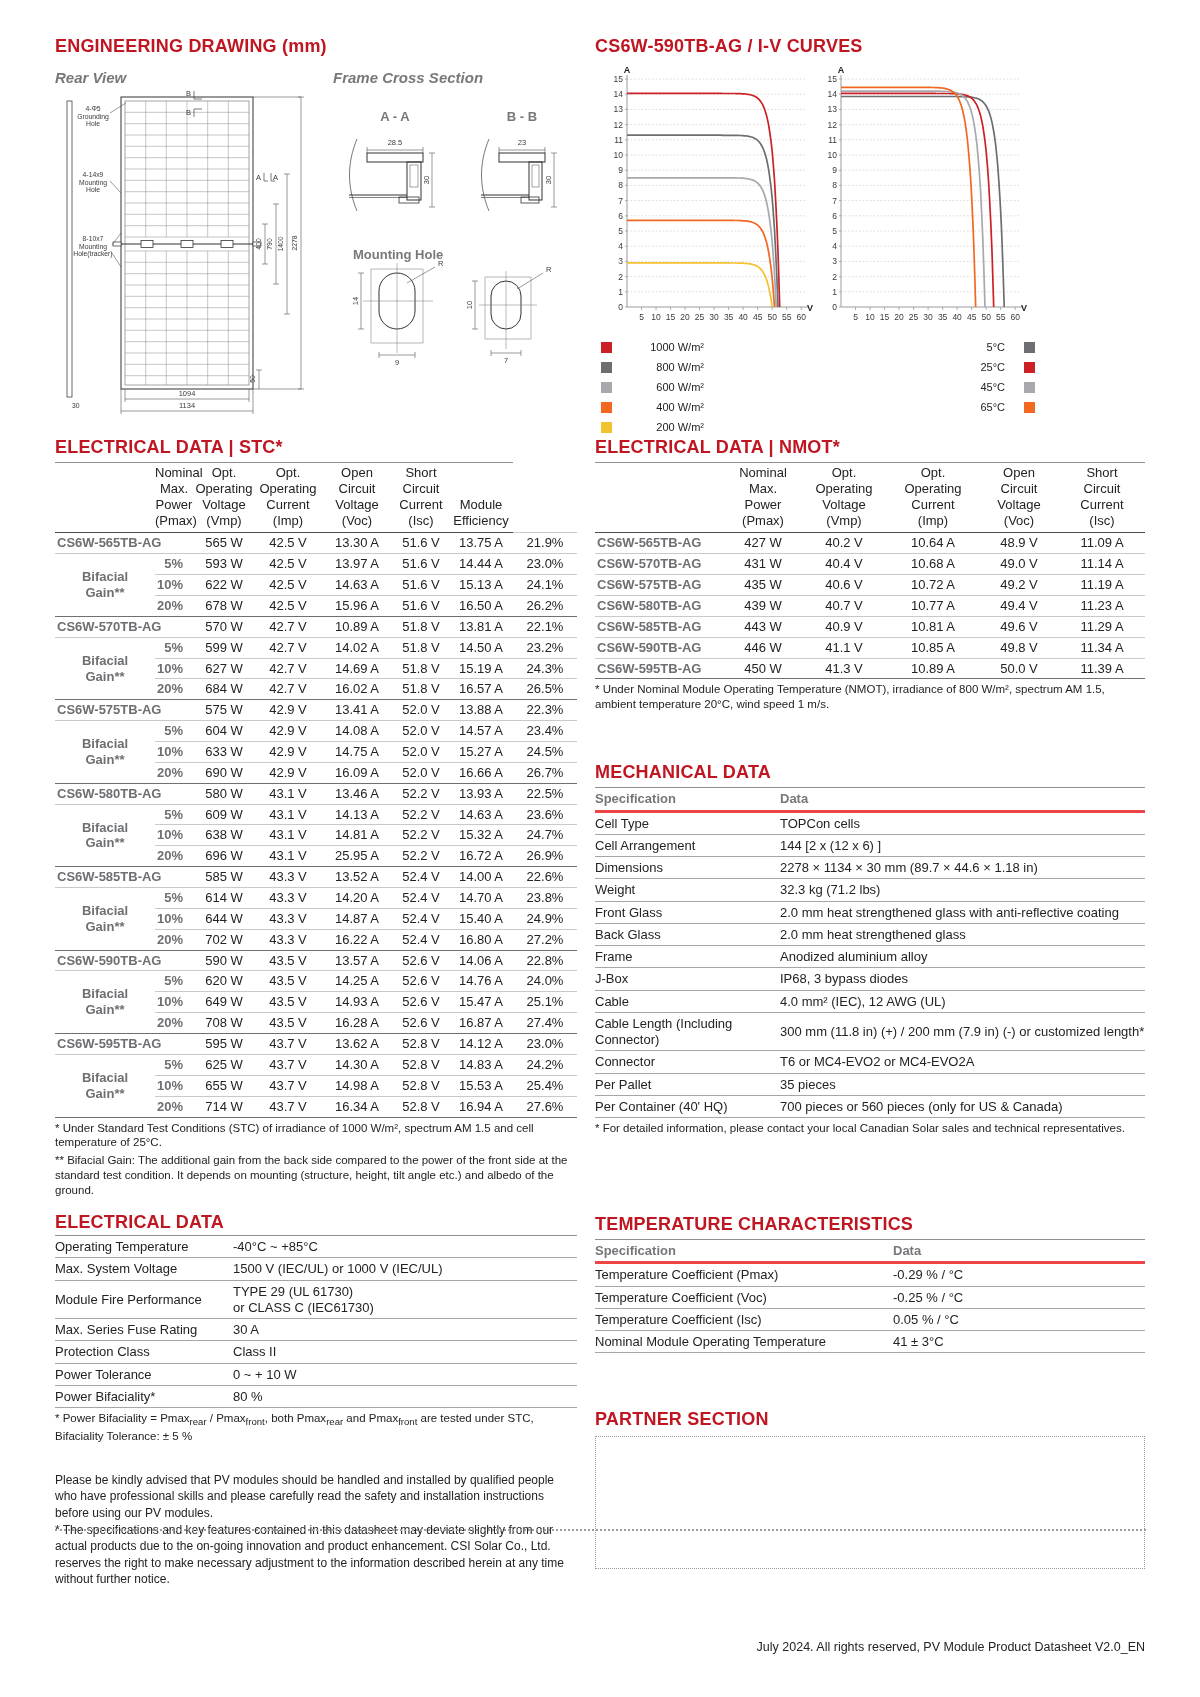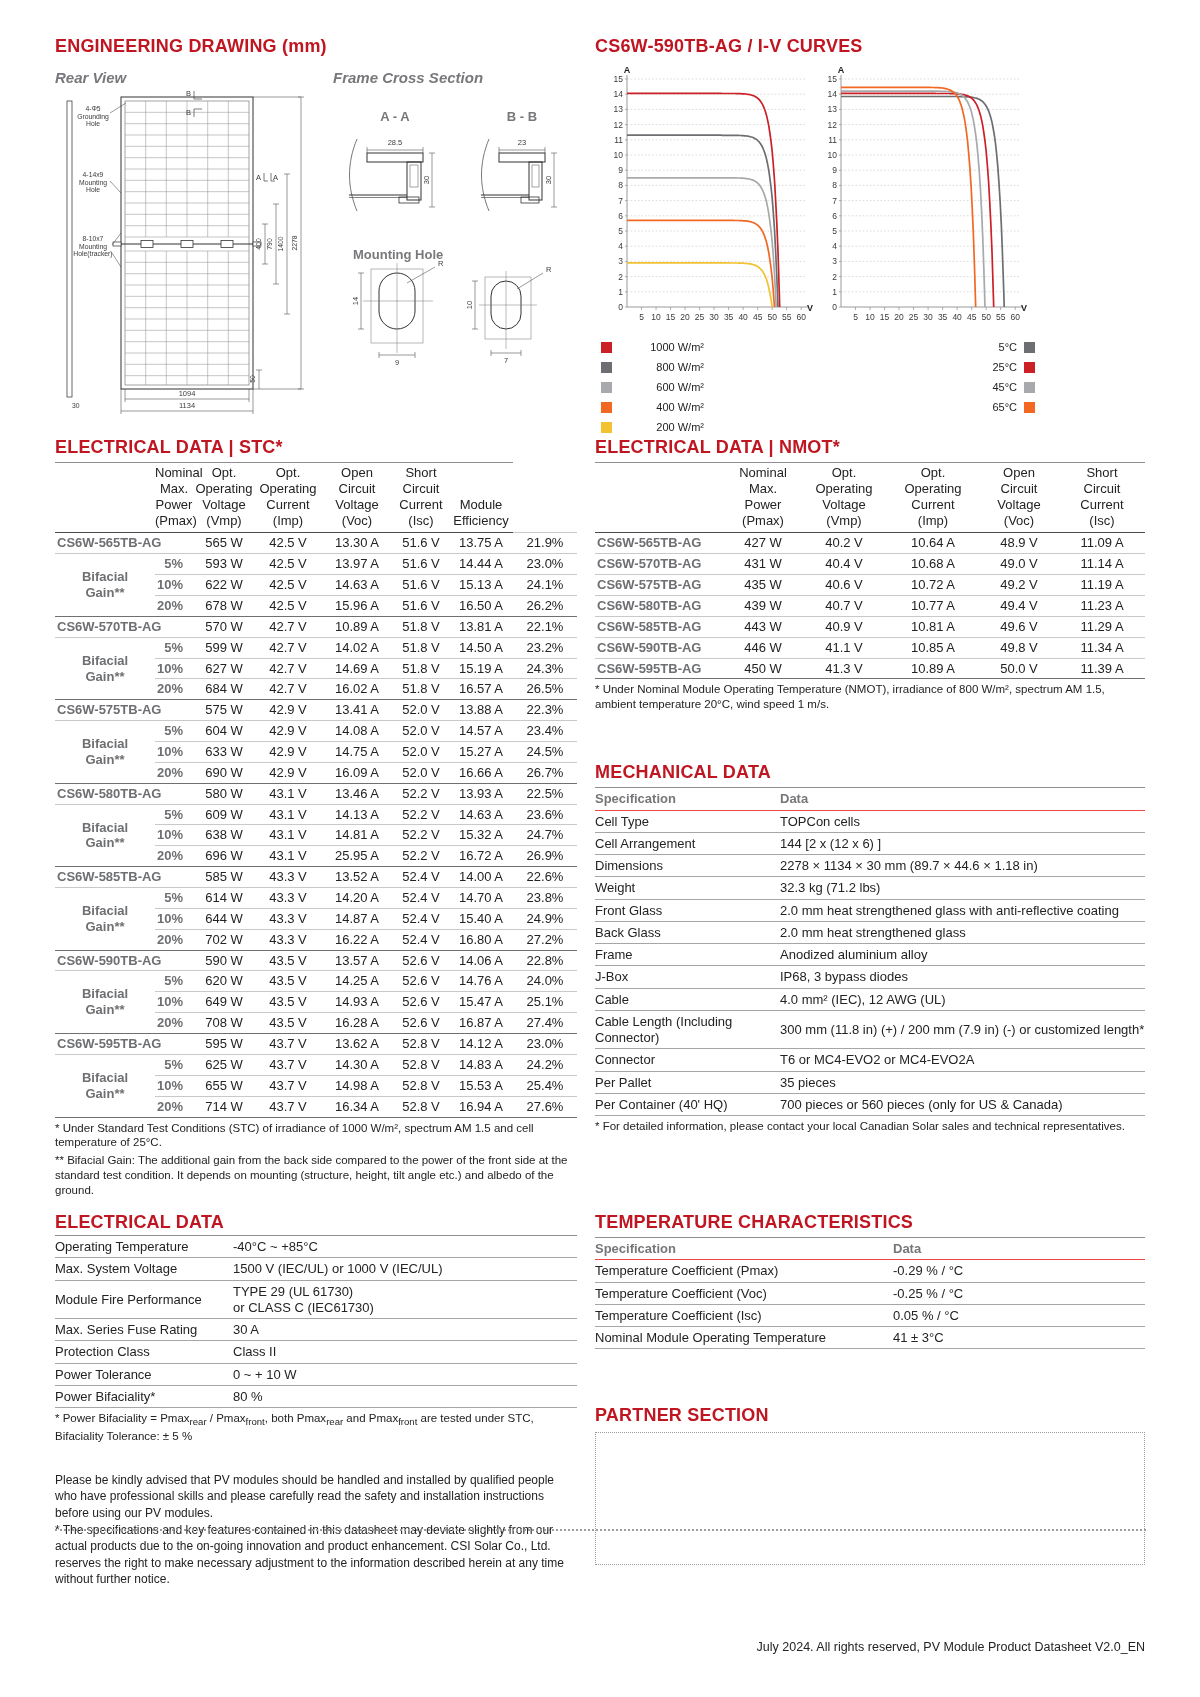--- a/index.html
+++ b/index.html
@@ -27,30 +27,30 @@
   table.data td.pct{text-align:right;font-weight:bold;color:#6e6f72;padding-right:10px;}
   table.data td.bif{text-align:center;font-weight:bold;color:#6e6f72;white-space:pre-line;vertical-align:middle;}
   table.data tr{border-bottom:1px solid #c9c9c9;}
   table.data tr.group-end,table.data tr.last{border-bottom:1px solid #707070;}
   
   table.spec{border-collapse:collapse;table-layout:fixed;border-top:1px solid #8f8f8f;}
   table.spec th,table.spec td{font-size:13px;line-height:1.25;padding:3px 0 2px;text-align:left;vertical-align:middle;}
   table.spec tbody th{font-weight:normal;color:#232323;}
   table.spec td{color:#232323;white-space:pre-line;}
   table.spec tbody tr{border-bottom:1px solid #a6a6a6;}
-  table.spec thead th{font-weight:bold;color:#76777a;border-bottom:1px solid #ef4444;}
+  table.spec thead th{font-weight:bold;color:#76777a;border-bottom:3px solid #ef4444;}
   .note{font-size:11.5px;line-height:1.3;color:#232323;margin:3px 0 0 0;}
   .disclaimer{font-size:12px;line-height:1.38;color:#232323;}
   .disclaimer p{margin:0;}
   
   .charts-block{height:372px;position:relative;margin-left:6px;}
   .charts-row{display:flex;}
   .legends{position:relative;width:434px;margin-top:4px;}
   .leg-row{display:flex;align-items:center;height:20px;}
-  .leg-row.right{justify-content:flex-end;}
+  .leg-row.right{justify-content:flex-end;gap:12px;}
   .swatch{display:inline-block;width:11px;height:11px;}
   .leg-label{font-size:11px;color:#232323;}
   .leg-left .swatch{margin-right:6px;}
   .leg-left .leg-label{display:inline-block;width:86px;text-align:right;}
   .leg-temp{position:absolute;right:0;top:0;}
   .leg-temp .leg-label{margin-right:7px;}
   .partner-box{border:1.5px dotted #9a9a9a;height:131px;width:548px;}
   .dotline{position:absolute;left:55px;top:1529px;width:1091px;border-top:2px dotted #9c9c9c;}
   .footer{position:absolute;right:55px;top:1640px;font-size:12.5px;color:#232323;}
   .mt-mech{margin-top:50px;}

